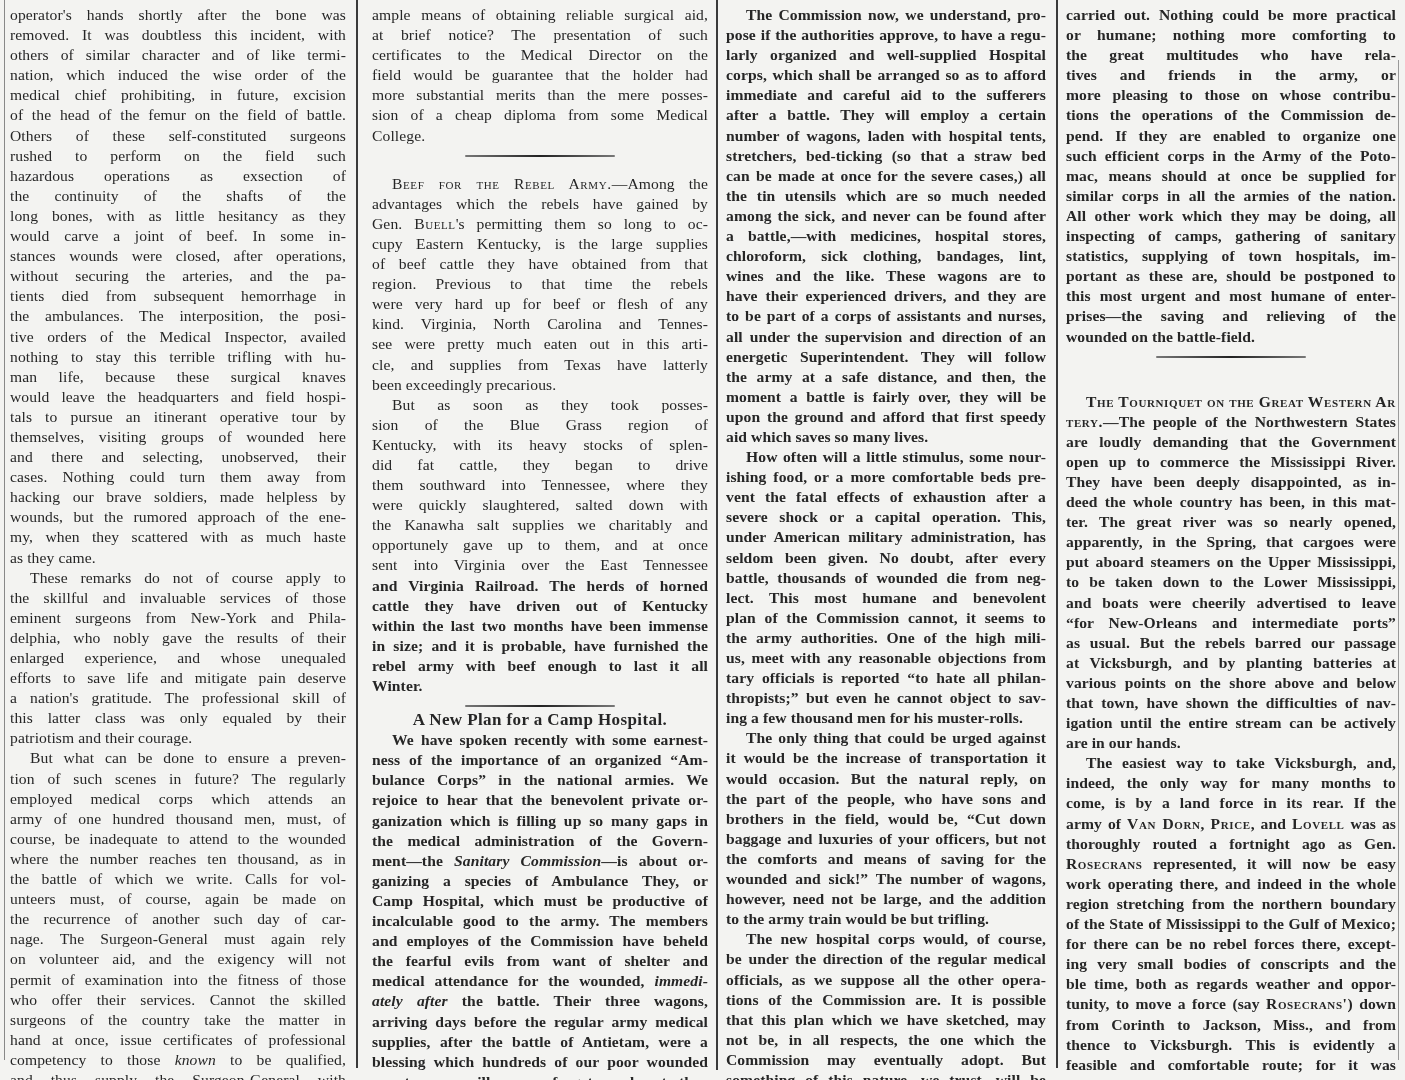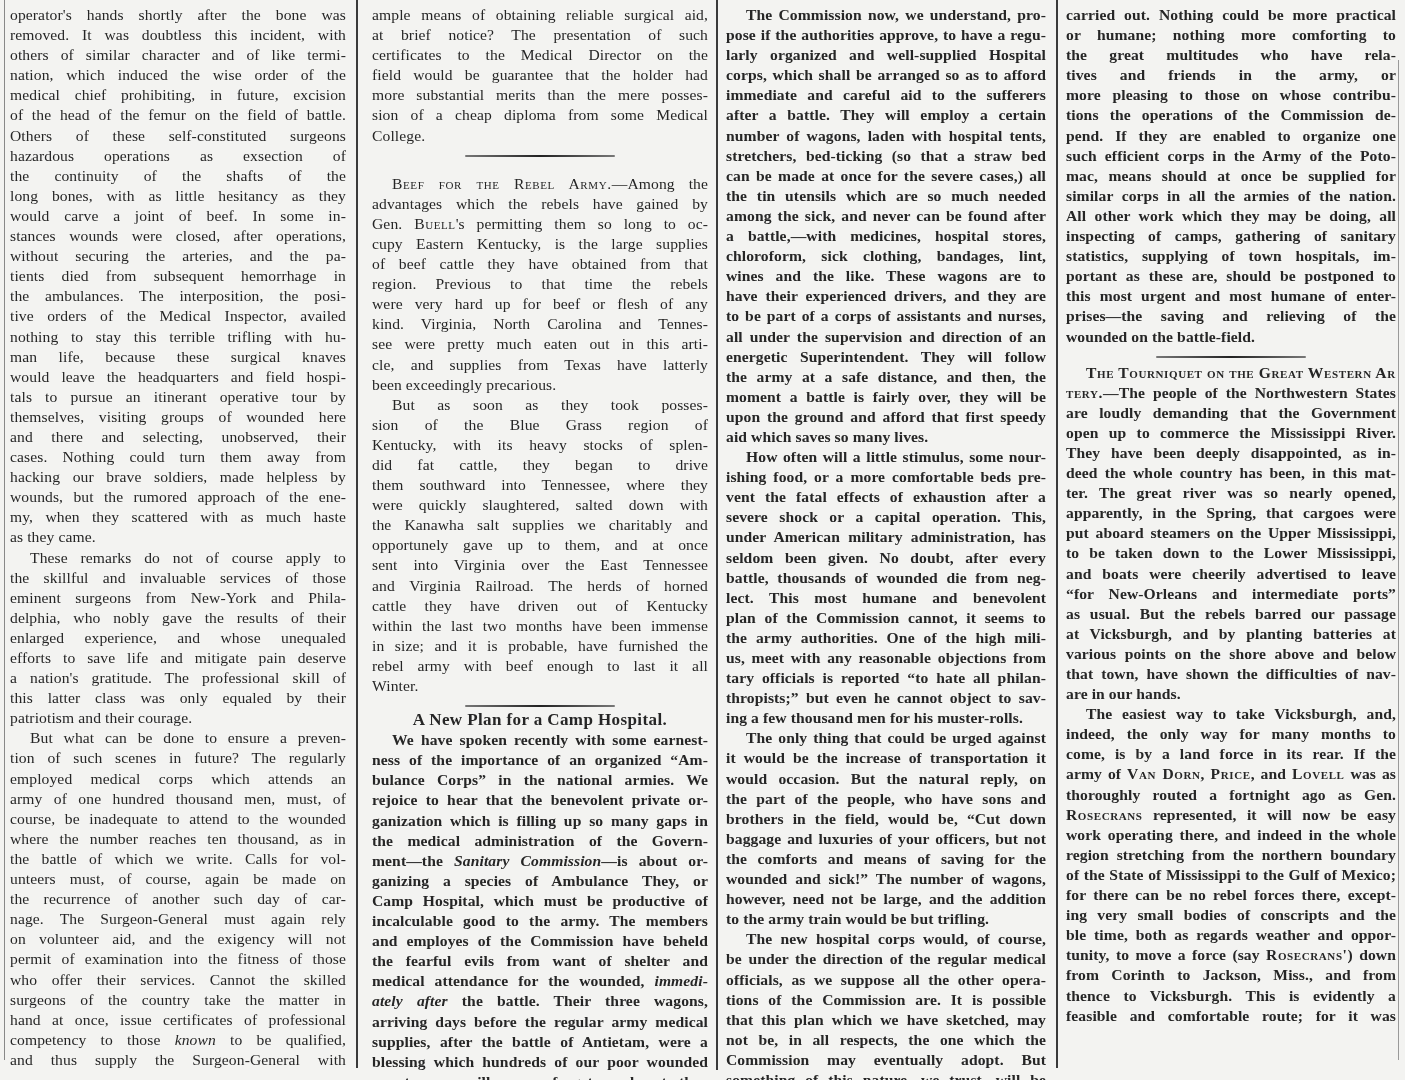--- a/index.html
+++ b/index.html
@@ -72,22 +72,22 @@
       border-radius: 1px;
     }
     .heading {
       text-align: center;
       font-weight: 700;
       font-size: 17px;
       line-height: 20.1px;
       letter-spacing: 0.4px;
       white-space: nowrap;
     }
-    .sc { font-variant: small-caps; letter-spacing: 0.6px; }
-    .bold { font-weight: 400; }
+    .sc { font-variant: small-caps; letter-spacing: 0.6px; margin-top: 29px; }
+    .bold { font-weight: 700; }
     .it { font-style: italic; }
   </style>
 </head>
 <body>
 
 <div class="page">
 
   <div class="vrule" style="left:356px; height:1068px;"></div>
   <div class="vrule" style="left:716px; height:1070px;"></div>
   <div class="vrule" style="left:1056px; height:1068px;"></div>
@@ -95,20 +95,21 @@
   <div class="vrule" style="left:1398px; top:60px; height:1000px; width:1px; background:#999;"></div>
 
   <div class="col c1">
     <span class="line">operator's hands shortly after the bone was</span>
     <span class="line">removed. It was doubtless this incident, with</span>
     <span class="line">others of similar character and of like termi-</span>
     <span class="line">nation, which induced the wise order of the</span>
     <span class="line">medical chief prohibiting, in future, excision</span>
     <span class="line">of the head of the femur on the field of battle.</span>
     <span class="line">Others of these self-constituted surgeons</span>
+    <span class="line">rushed to perform on the field such</span>
     <span class="line">hazardous operations as exsection of</span>
     <span class="line">the continuity of the shafts of the</span>
     <span class="line">long bones, with as little hesitancy as they</span>
     <span class="line">would carve a joint of beef. In some in-</span>
     <span class="line">stances wounds were closed, after operations,</span>
     <span class="line">without securing the arteries, and the pa-</span>
     <span class="line">tients died from subsequent hemorrhage in</span>
     <span class="line">the ambulances. The interposition, the posi-</span>
     <span class="line">tive orders of the Medical Inspector, availed</span>
     <span class="line">nothing to stay this terrible trifling with hu-</span>
@@ -304,20 +305,21 @@
       <span class="line">ter. The great river was so nearly opened,</span>
       <span class="line">apparently, in the Spring, that cargoes were</span>
       <span class="line">put aboard steamers on the Upper Mississippi,</span>
       <span class="line">to be taken down to the Lower Mississippi,</span>
       <span class="line">and boats were cheerily advertised to leave</span>
       <span class="line">“for New-Orleans and intermediate ports”</span>
       <span class="line">as usual. But the rebels barred our passage</span>
       <span class="line">at Vicksburgh, and by planting batteries at</span>
       <span class="line">various points on the shore above and below</span>
       <span class="line">that town, have shown the difficulties of nav-</span>
+      <span class="line">igation until the entire stream can be actively</span>
       <span class="line last">are in our hands.</span>
       <span class="line ind">The easiest way to take Vicksburgh, and,</span>
       <span class="line">indeed, the only way for many months to</span>
       <span class="line">come, is by a land force in its rear. If the</span>
       <span class="line"><span>army of </span><span class="sc">Van Dorn</span><span>, </span><span class="sc">Price</span><span>, and </span><span class="sc">Lovell</span><span> was as</span></span>
       <span class="line">thoroughly routed a fortnight ago as Gen.</span>
       <span class="line"><span class="sc">Rosecrans</span><span> represented, it will now be easy</span></span>
       <span class="line">work operating there, and indeed in the whole</span>
       <span class="line">region stretching from the northern boundary</span>
       <span class="line">of the State of Mississippi to the Gulf of Mexico;</span>

